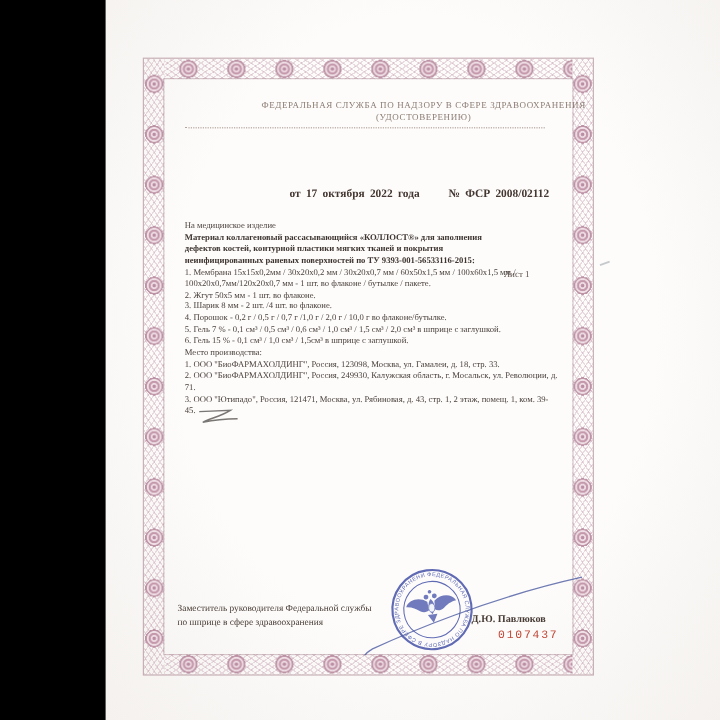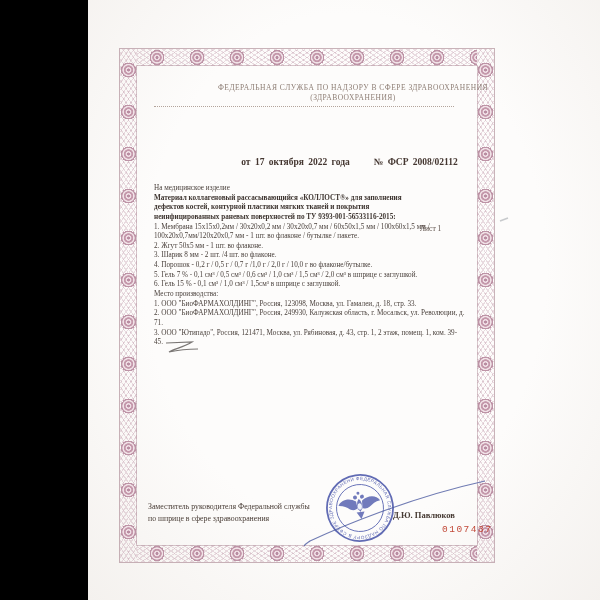--- a/index.html
+++ b/index.html
@@ -38,41 +38,41 @@
          gap:24px;font-weight:700;font-size:9.5px;color:#443630;word-spacing:2px;align-items:center;}
   .sheet{position:absolute;left:332px;top:180px;font-size:7.5px;color:#5a4c45;margin-top:44px;}
   .bodytext{position:absolute;left:66px;top:184px;width:312px;font-size:7.2px;
             color:#4a413c;line-height:1.34;}
   .bodytext .b{font-weight:700;color:#3e3530;}
   .bodytext .product{max-width:263px;}
   .signer{position:absolute;left:60px;top:501px;width:200px;font-weight:400;
           font-size:7.8px;color:#473b34;line-height:11.5px;}
   .signername{position:absolute;left:305px;top:510px;font-weight:700;font-size:8.5px;color:#473b34;}
   .serial{position:absolute;left:327px;top:524px;font-family:"Liberation Mono",monospace;
-          font-size:9.5px;color:#c24a3a;letter-spacing:1.5px;margin-left:27px;}
+          font-size:9.5px;color:#c24a3a;letter-spacing:1.5px;}
   .stampwrap{position:absolute;left:230px;top:466px;width:84px;height:84px;opacity:.88;
              filter:blur(.2px);}
   .strokes{position:absolute;left:0;top:0;width:431px;height:600px;pointer-events:none;}
 </style>
 </head>
 <body>
 
 <div class="canvas">
   <div class="photo">
 
     <div class="strip strip-v strip-left"></div>
     <div class="strip strip-v strip-right"></div>
     <div class="strip strip-h strip-top"></div>
     <div class="strip strip-h strip-bottom"></div>
     <div class="frame-line fl-outer"></div>
     <div class="frame-line fl-inner"></div>
 
     <div class="agency">
       <div>ФЕДЕРАЛЬНАЯ СЛУЖБА ПО НАДЗОРУ В СФЕРЕ ЗДРАВООХРАНЕНИЯ</div>
-      <div>(ЗДРАВООХРАНЕНИЯ)</div>
+      <div>(УДОСТОВЕРЕНИЮ)</div>
     </div>
     <div class="dotline"></div>
 
 
     <div class="issue">
       <span>от 17 октября 2022 года</span>
       <span>№  ФСР 2008/02112</span>
     </div>
     <div class="sheet">Лист 1</div>
 

